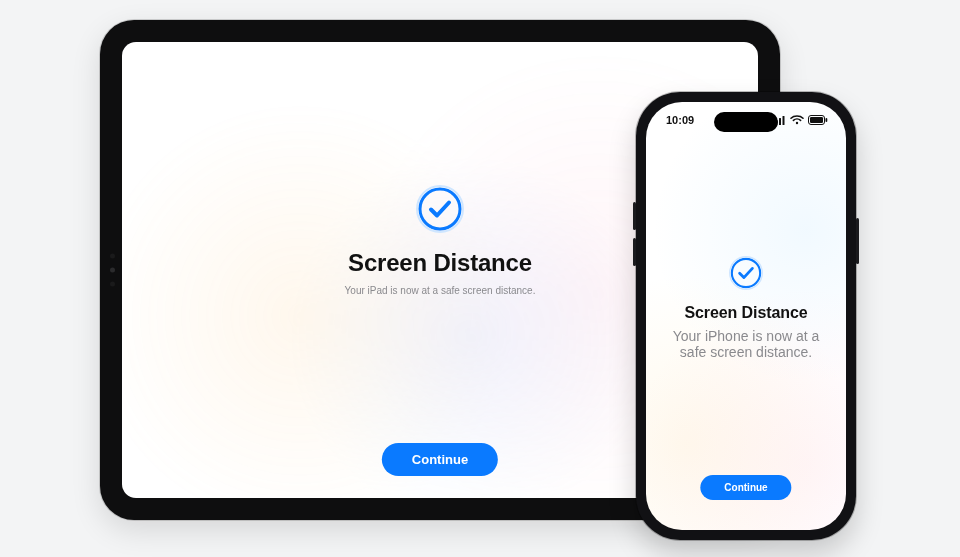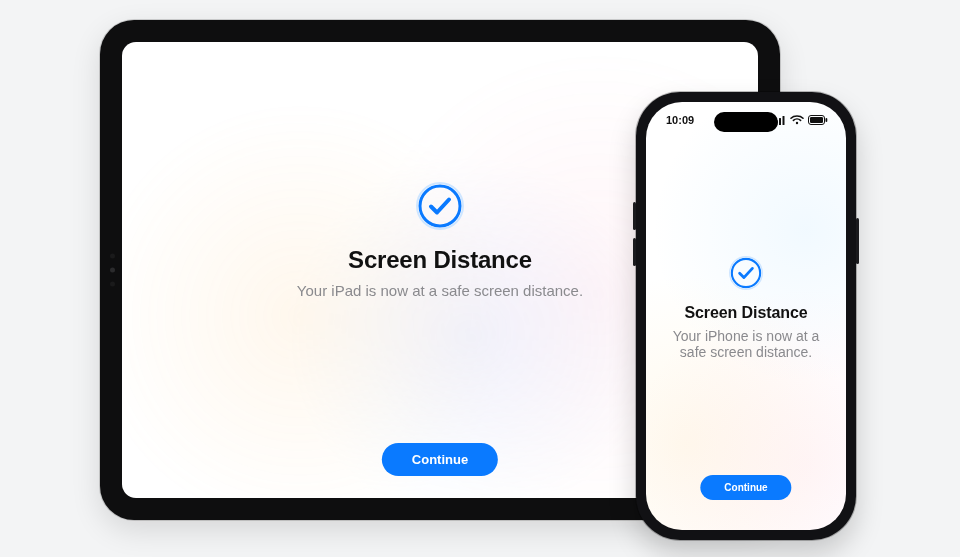--- a/index.html
+++ b/index.html
@@ -73,21 +73,21 @@
   }
 
   .ipad-title {
     font-size: 24px;
     font-weight: 700;
     color: #111;
     letter-spacing: -0.2px;
   }
   .ipad-sub {
     margin-top: 8px;
-    font-size: 15px;
+    font-size: 10px;
     color: #8a8a8e;
   }
 
   .ipad-btn {
     position: absolute;
     bottom: 22px;
     left: 50%;
     transform: translateX(-50%);
     background: #0a7aff;
     color: #fff;

